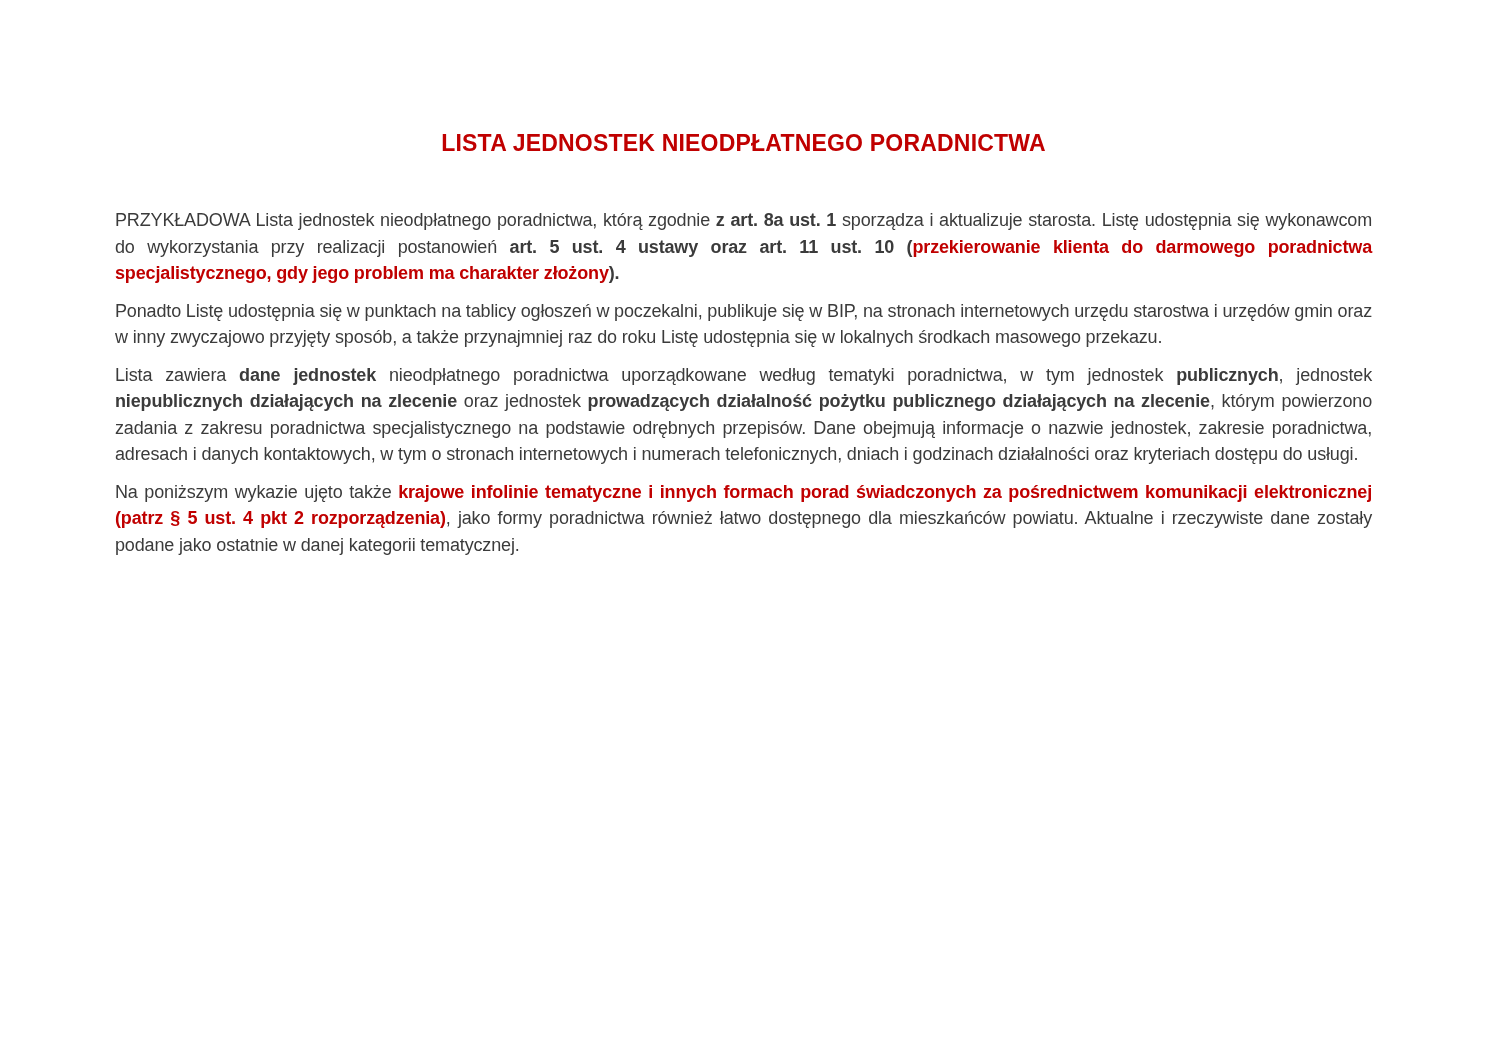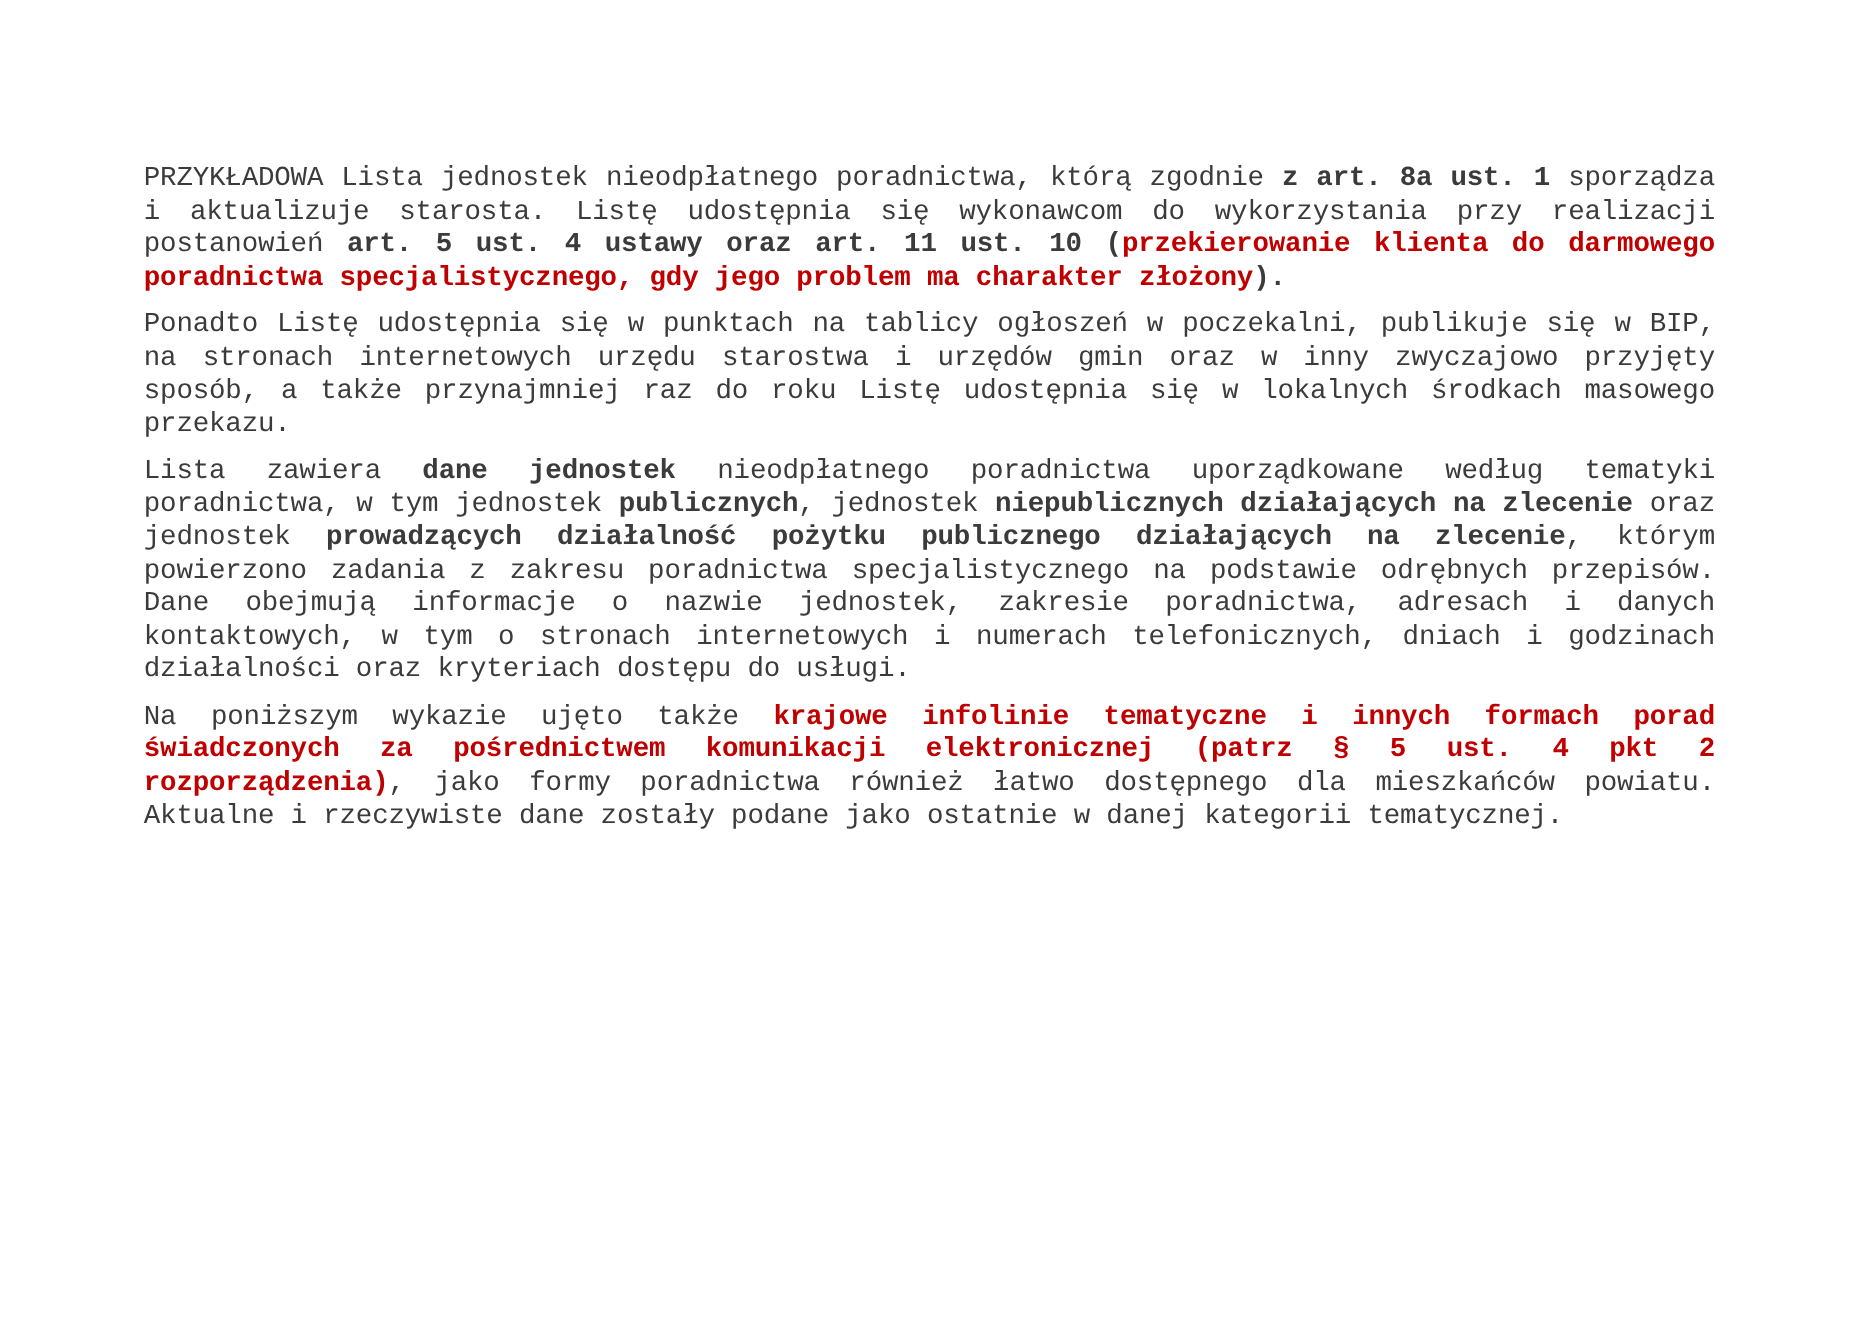--- a/index.html
+++ b/index.html
@@ -24,45 +24,45 @@
     margin: 0 0 50px 0;
     text-align: center;
     font-size: 23px;
     font-weight: bold;
     letter-spacing: 0.2px;
     color: #c00000;
     font-family: "Liberation Sans", "DejaVu Sans", sans-serif;
   }
   .para {
     margin: 0 0 11px 0;
-    font-size: 22px;
+    font-size: 18px;
     line-height: 26.5px;
     letter-spacing: -0.15px;
     text-align: justify;
     color: #3b3b3b;
-    font-family: Liberation Mono, monospace;
   }
   .run-normal {
     font-weight: normal;
     color: #3b3b3b;
   }
   .run-bold {
     font-weight: bold;
     color: #3b3b3b;
   }
   .run-bold-red {
     font-weight: bold;
     color: #c00000;
   }
 </style>
 </head>
 <body>
 
 <div class="page">
 
+  <h1 class="doc-title">LISTA JEDNOSTEK NIEODPŁATNEGO PORADNICTWA</h1>
 
   <p class="para">
     <span class="run-normal">PRZYKŁADOWA Lista jednostek nieodpłatnego poradnictwa, którą zgodnie </span><span class="run-bold">z art. 8a ust. 1</span><span class="run-normal"> sporządza i aktualizuje starosta. Listę udostępnia się wykonawcom do wykorzystania przy realizacji postanowień </span><span class="run-bold">art. 5 ust. 4 ustawy oraz art. 11 ust. 10 (</span><span class="run-bold-red">przekierowanie klienta do darmowego poradnictwa specjalistycznego, gdy jego problem ma charakter złożony</span><span class="run-bold">).</span>
   </p>
 
   <p class="para">
     <span class="run-normal">Ponadto Listę udostępnia się w punktach na tablicy ogłoszeń w poczekalni, publikuje się w BIP, na stronach internetowych urzędu starostwa i urzędów gmin oraz w inny zwyczajowo przyjęty sposób, a także przynajmniej raz do roku Listę udostępnia się w lokalnych środkach masowego przekazu.</span>
   </p>
 
   <p class="para">

